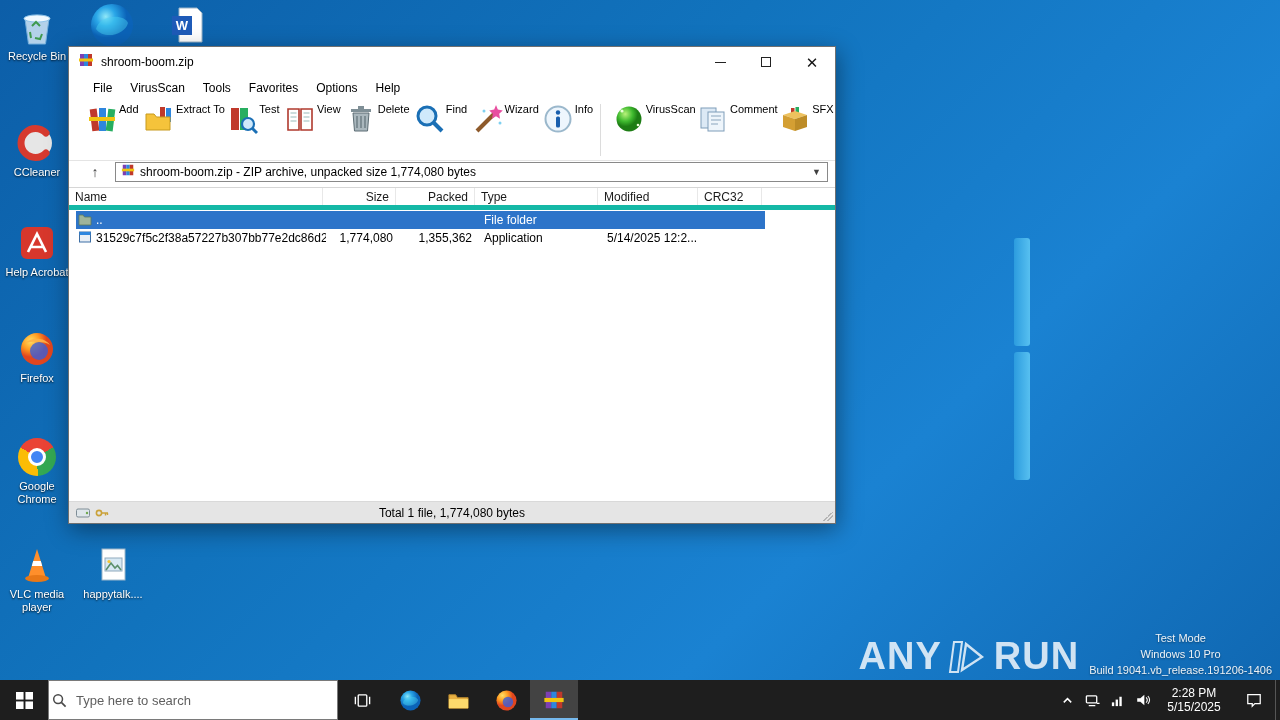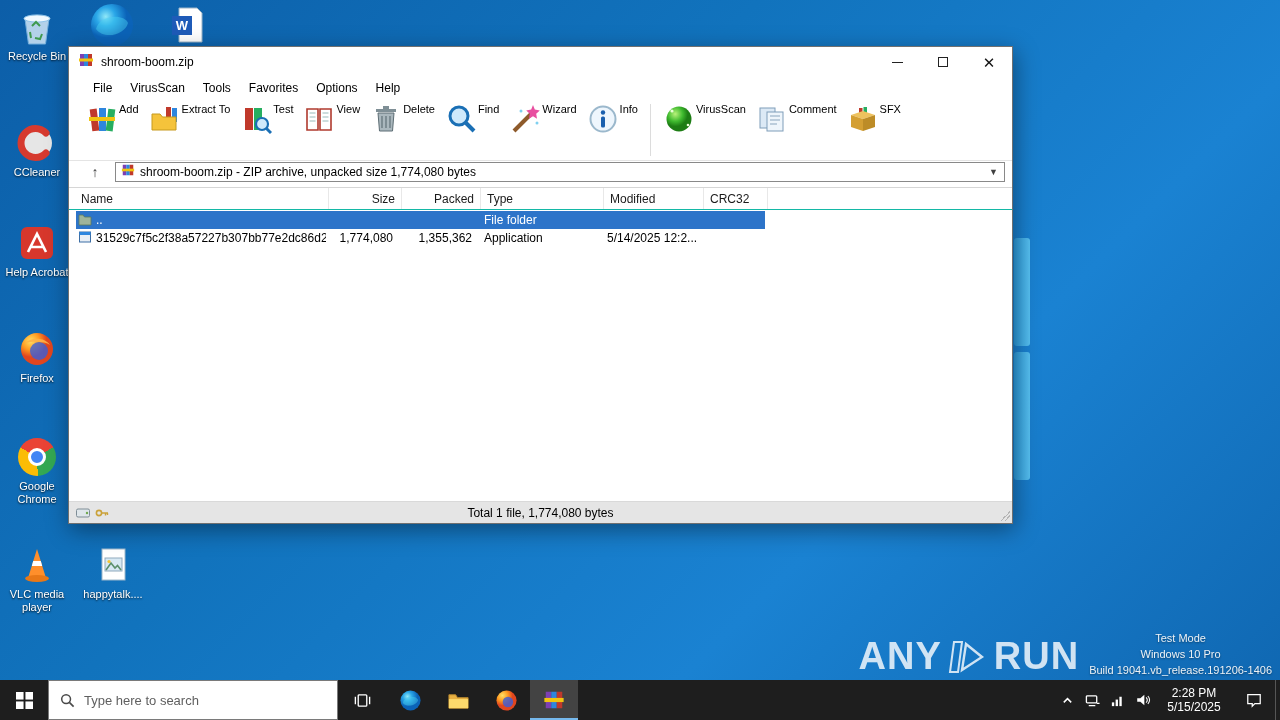--- a/index.html
+++ b/index.html
@@ -13,21 +13,21 @@
   .beam2{left:1014px;top:352px;width:16px;height:128px}
 
   
   .dicon{position:absolute;width:66px;display:flex;flex-direction:column;align-items:center;gap:2px;cursor:default;z-index:1}
   .dicon .ic{width:42px;height:42px;display:flex;align-items:center;justify-content:center}
   .dicon .lbl{font-size:11px;color:#fff;text-align:center;text-shadow:0 1px 2px rgba(0,0,0,.85);line-height:13px}
   .chrome-ic{width:38px;height:38px;border-radius:50%;background:conic-gradient(from -60deg,#ea4335 0 33%,#34a853 33% 66%,#fbbc05 66% 100%);position:relative}
   .chrome-ic::after{content:"";position:absolute;inset:10px;border-radius:50%;background:#4285f4;border:3px solid #fff}
 
   
-  .win{position:absolute;left:68px;top:46px;width:945px;height:478px;background:#fff;
+  .win{position:absolute;left:68px;top:46px;width:768px;height:478px;background:#fff;
        border:1px solid #707070;box-shadow:2px 6px 22px rgba(0,0,0,.4);display:flex;flex-direction:column;z-index:5}
   .titlebar{height:30px;display:flex;align-items:center;padding-left:9px;gap:7px;background:#fff;flex:0 0 auto}
   .title{font-size:12px;color:#000}
   .wbtns{margin-left:auto;display:flex;height:100%}
   .wbtn{width:46px;height:100%;display:flex;align-items:center;justify-content:center;color:#222}
   .glyph-min{width:11px;height:1px;background:#222;display:block}
   .glyph-max{width:10px;height:10px;border:1px solid #222;display:block}
   .glyph-close{font-size:15px;line-height:1;color:#111}
   .menubar{height:22px;display:flex;align-items:center;padding-left:15px;flex:0 0 auto}
   .menu-item{font-size:12px;padding:2px 9px;color:#000;cursor:default}
@@ -35,21 +35,21 @@
   .tbtn{min-width:46px;padding:2px 5px 0 5px;display:flex;flex-direction:row;align-items:flex-start;gap:1px}
   .tbtn .tico{width:32px;height:32px;display:flex;align-items:center;justify-content:center}
   .tbtn .tlbl{font-size:11px;color:#000;white-space:nowrap}
   .tsep{width:1px;height:52px;background:#dcdcdc;margin:3px 7px 0 7px}
   .addrrow{height:26px;display:flex;align-items:center;gap:7px;padding:1px 7px 5px 13px;flex:0 0 auto}
   .upbtn{width:26px;height:20px;display:flex;align-items:center;justify-content:center;font-size:14px;color:#3a3a3a}
   .combo{flex:1;height:20px;border:1px solid #898989;display:flex;align-items:center;gap:5px;padding:0 5px;background:#fff}
   .combo .ctext{font-size:12px;color:#000;flex:1;white-space:nowrap;overflow:hidden}
   .combo .chev{font-size:9px;color:#404040;padding-right:1px}
   .listpanel{flex:1 1 auto;border-top:1px solid #d6d6d6;overflow:hidden;display:flex;flex-direction:column}
-  .hdrrow{height:22px;display:flex;border-bottom:1px solid #14b8a6;padding-left:10px;flex:0 0 auto}
+  .hdrrow{height:22px;display:flex;border-bottom:5px solid #14b8a6;padding-left:4px;flex:0 0 auto}
   .hcell{font-size:12px;color:#1a1a1a;display:flex;align-items:center;padding:0 6px;border-right:1px solid #e8e8e8}
   .hcell.r{justify-content:flex-end}
   .hfill{flex:1}
   .rows{flex:1;padding-left:7px;padding-top:1px}
   .frow{height:18px;display:flex;align-items:center;width:689px}
   .frow.sel{background:#2d74c9;color:#fff}
   .cell{font-size:12px;padding:0 6px;white-space:nowrap;overflow:hidden;height:18px;display:flex;align-items:center}
   .cell.r{justify-content:flex-end}
   .c-name{width:250px;gap:4px;padding-left:2px}
   .c-size{width:73px}
@@ -64,21 +64,21 @@
         background:linear-gradient(135deg,transparent 50%,#b5b5b5 50%,#b5b5b5 58%,transparent 58%,transparent 70%,#b5b5b5 70%,#b5b5b5 78%,transparent 78%)}
 
   
   .wm{position:absolute;right:8px;bottom:42px;z-index:8;display:flex;align-items:flex-end;gap:10px;pointer-events:none}
   .wm-logo{display:flex;align-items:center;gap:6px;font-size:38px;font-weight:bold;letter-spacing:1px;color:rgba(255,255,255,.8)}
   .wm-lines{text-align:center;font-size:11px;line-height:16px;color:rgba(255,255,255,.92);text-shadow:0 1px 2px rgba(0,0,0,.4)}
 
   
   .taskbar{position:absolute;left:0;bottom:0;width:1280px;height:40px;background:#1e1e1e;display:flex;align-items:center;z-index:50}
   .tb-start{width:48px;height:40px;display:flex;align-items:center;justify-content:center}
-  .tb-search{width:290px;height:40px;background:#fff;display:flex;align-items:center;gap:9px;padding:0 11px;border:1px solid #7a7a7a}
+  .tb-search{width:290px;height:40px;background:#fff;display:flex;align-items:center;gap:9px;padding:0 3px;border:1px solid #7a7a7a}
   .tb-search .ph{font-size:13px;color:#5f5f5f;white-space:nowrap}
   .tb-icon{width:48px;height:40px;display:flex;align-items:center;justify-content:center}
   .tb-icon.active{background:rgba(255,255,255,.17);box-shadow:inset 0 -2px 0 #76b9ed}
   .tray{margin-left:auto;display:flex;align-items:center;height:40px}
   .tray-ic{width:25px;height:40px;display:flex;align-items:center;justify-content:center}
   .clock{width:78px;text-align:center;color:#fff;font-size:12px;line-height:14px;padding:0 4px}
   .notif{width:42px;height:40px;display:flex;align-items:center;justify-content:center}
   .show-desktop{width:5px;height:40px;border-left:1px solid rgba(255,255,255,.25)}
 </style>
 </head>

